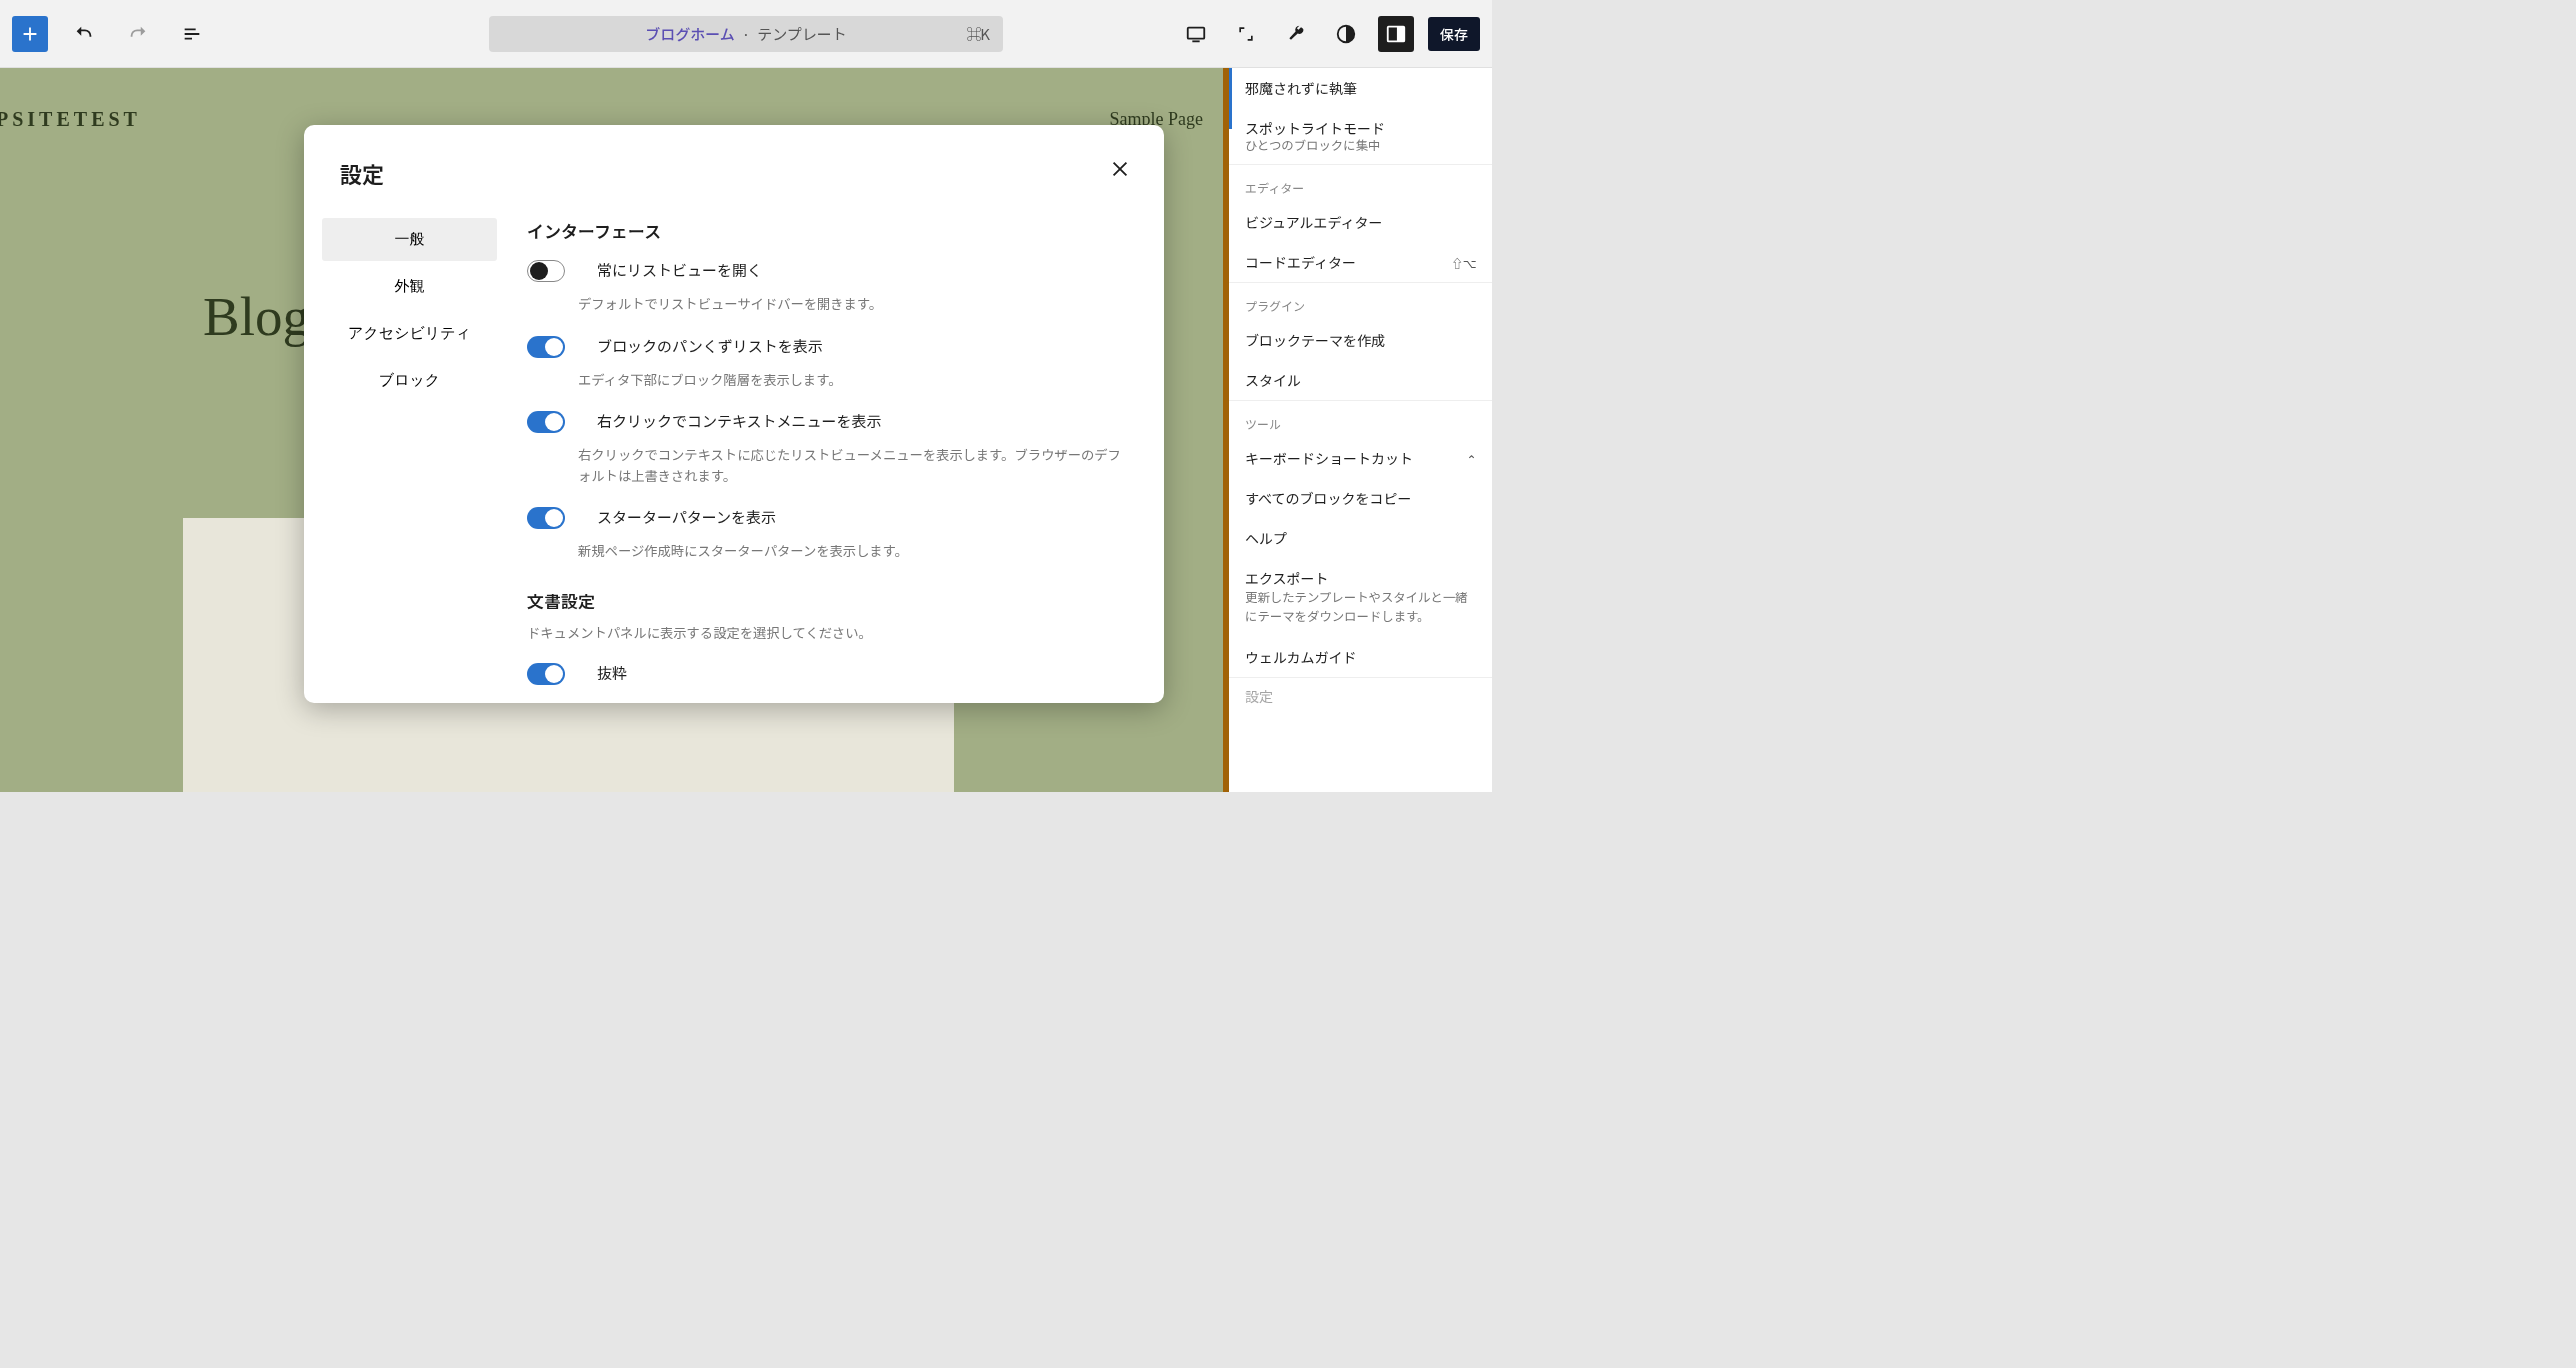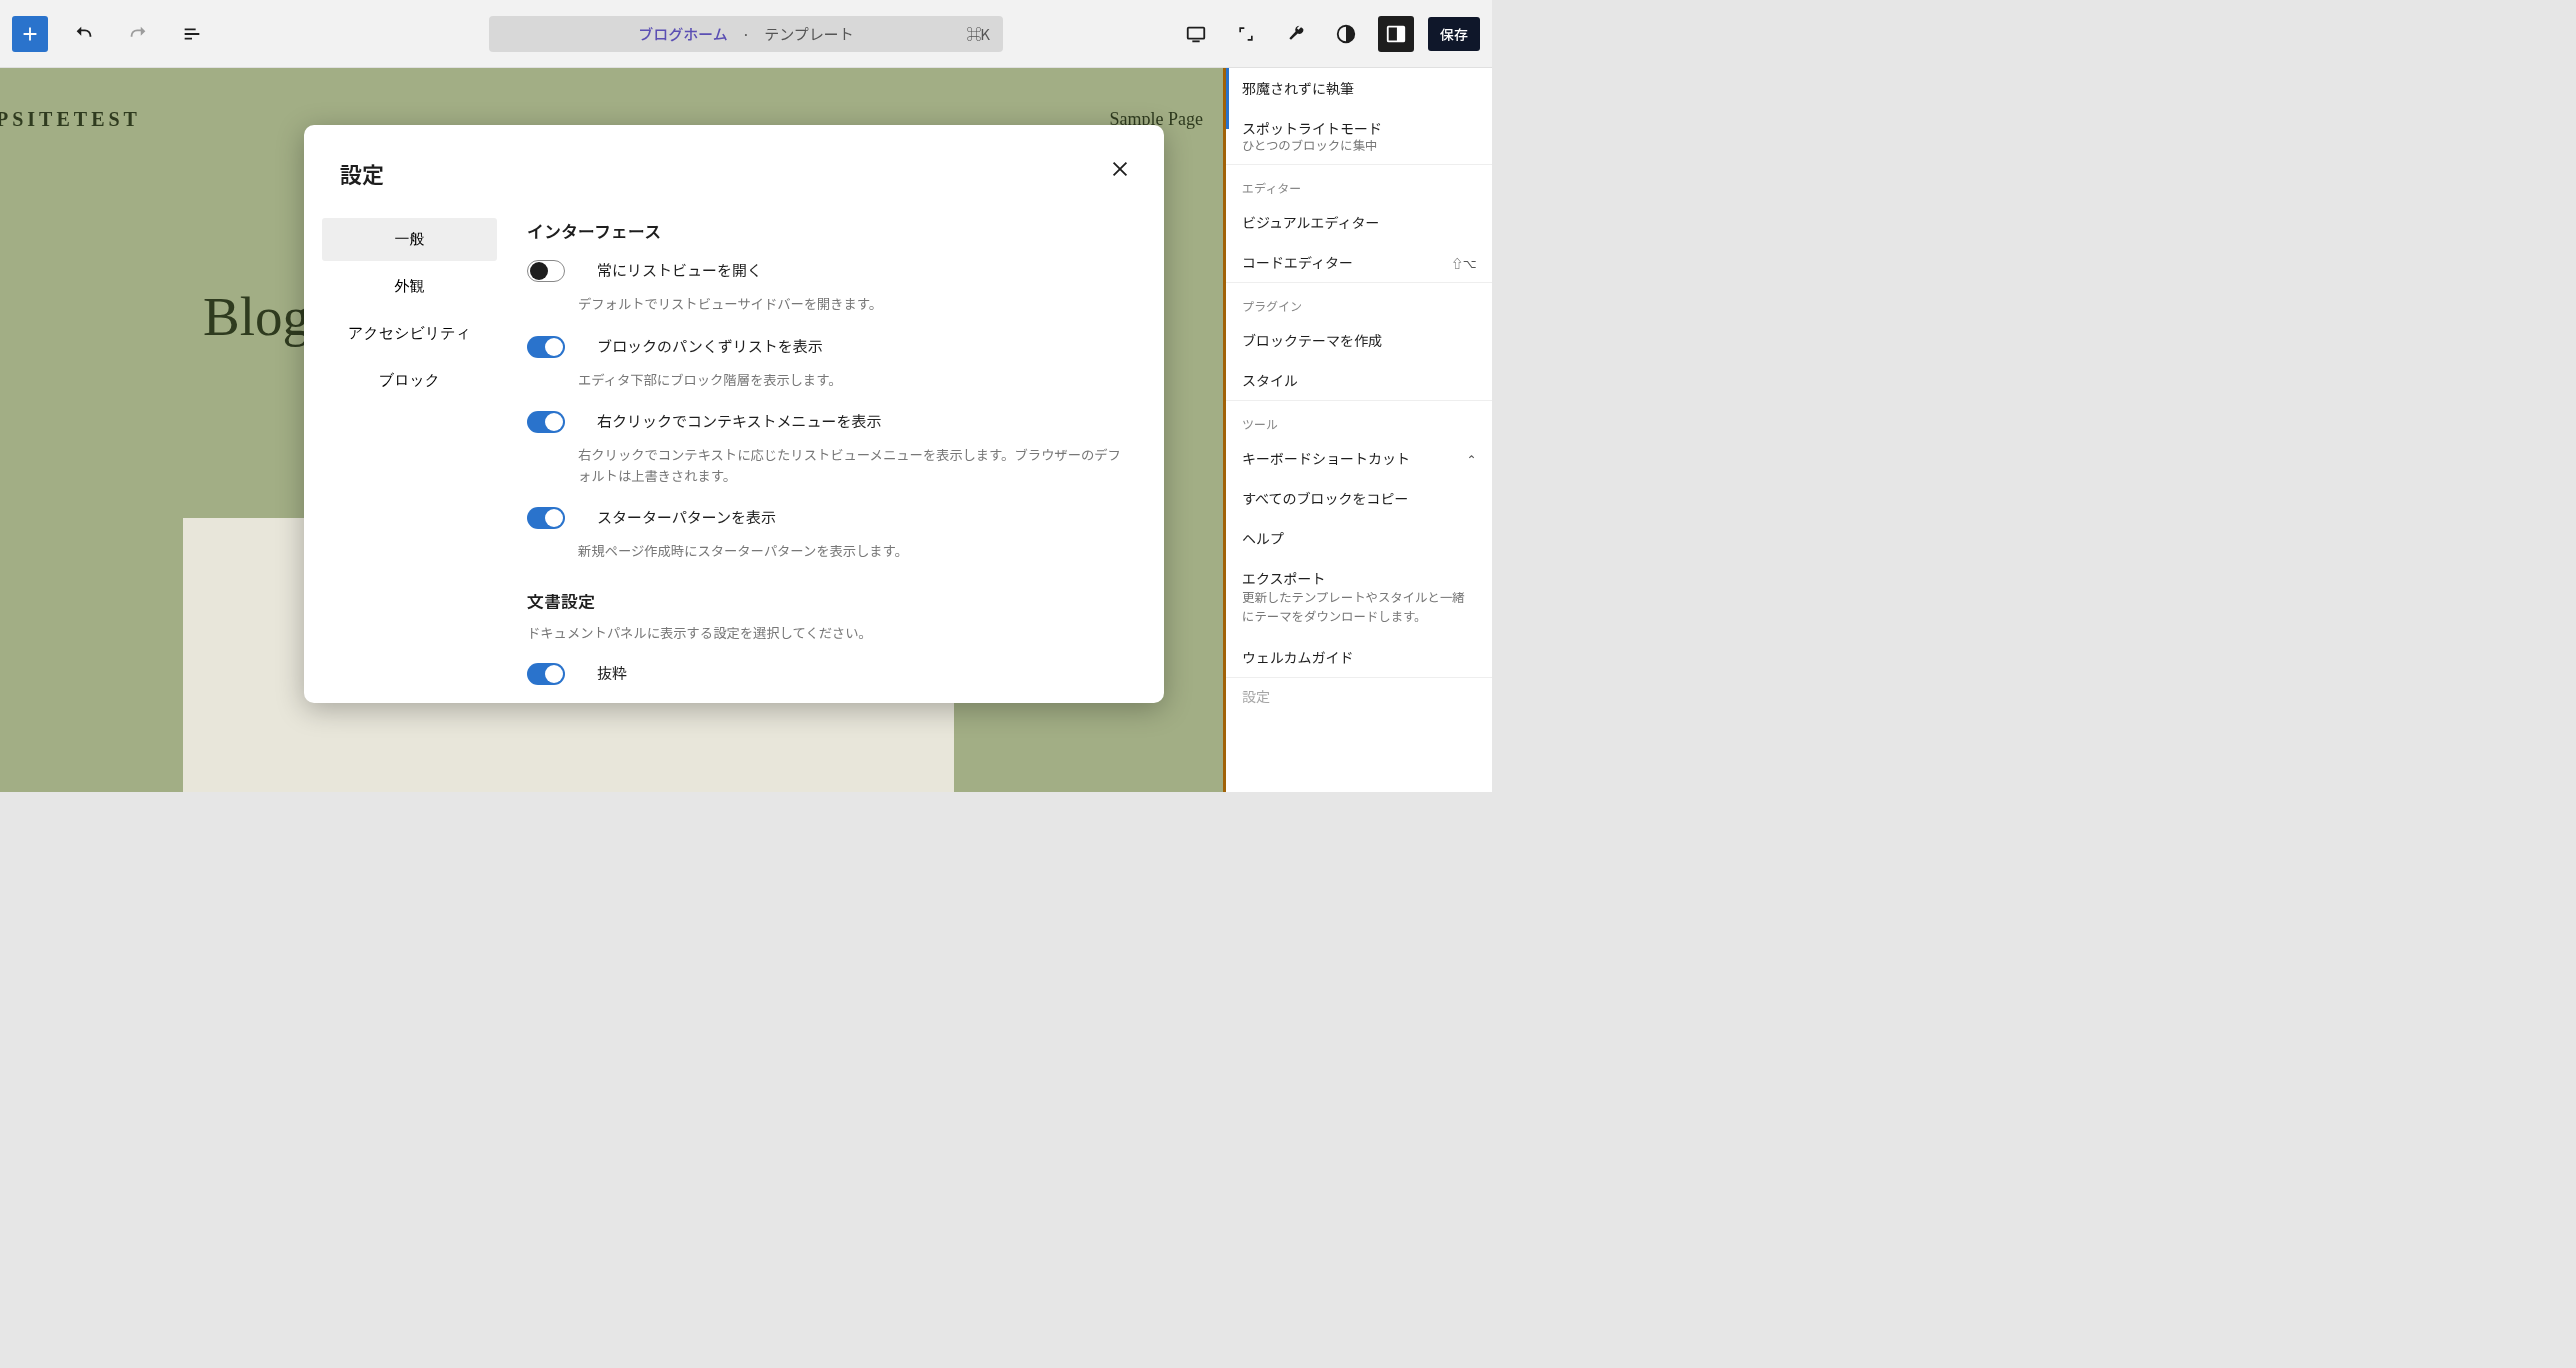--- a/index.html
+++ b/index.html
@@ -45,21 +45,21 @@
   position:absolute; left:50%; transform:translateX(-50%);
   width:514px;
   height:36px;
   background:#d8d8d8;
   border-radius:4px;
   display:flex; align-items:center; justify-content:center;
   font-size:15px;
   color:#555;
   padding:0 14px;
 }
-.doc-title { display:flex; align-items:center; gap:14px; }
+.doc-title { display:flex; align-items:center; gap:7px; }
 .doc-name { color:#5b4fb3; font-weight:500; }
 .doc-sep { color:#555; }
 .doc-type { color:#555; }
 .shortcut { position:absolute; right:14px; color:#555; letter-spacing:-1px; }
 .topbar-right { margin-left:auto; display:flex; align-items:center; gap:14px; }
 .icon-btn.active { background:#1e1e1e; color:#fff; }
 .save-btn {
   background:#0f172a; color:#fff; padding:0 12px; height:34px;
   border-radius:3px; display:flex; align-items:center; font-size:14px;
   cursor:pointer; font-weight:500;
@@ -92,21 +92,21 @@
   width:771px; height:395px;
   background:#e8e6da;
 }
 
 
 .sidebar {
   position:absolute;
   top:68px; right:0; bottom:0;
   width:269px;
   background:#fff;
-  border-left:3px solid #a16207;
+  border-left:6px solid #a16207;
   overflow:hidden;
   font-size:14px;
 }
 .sb-blue-bar { position:absolute; left:0; top:0; width:3px; height:61px; background:#2a73cc; }
 .sb-item {
   padding:10px 16px;
   cursor:pointer;
   display:flex; align-items:center; justify-content:space-between;
 }
 .sb-item.small-sub { font-size:12.4px; color:#777; padding-top:0; margin-top:-4px; }

